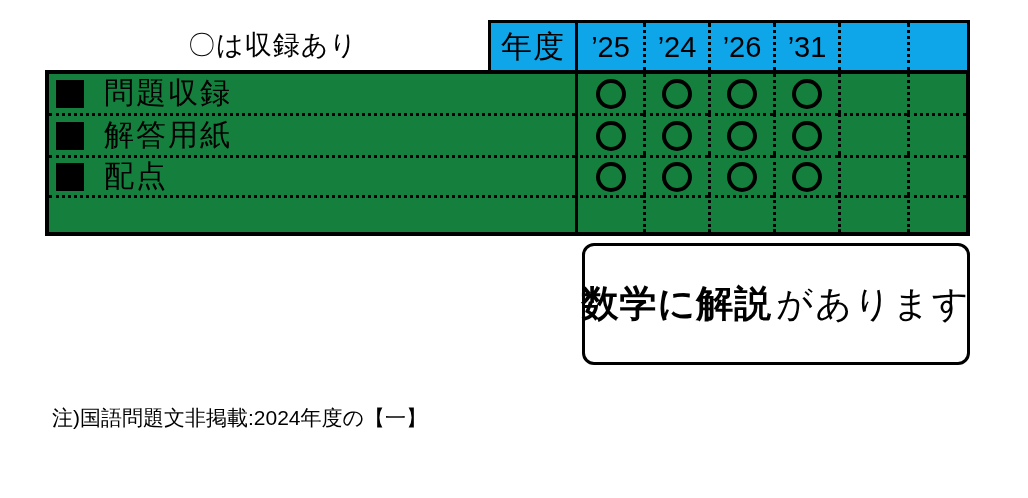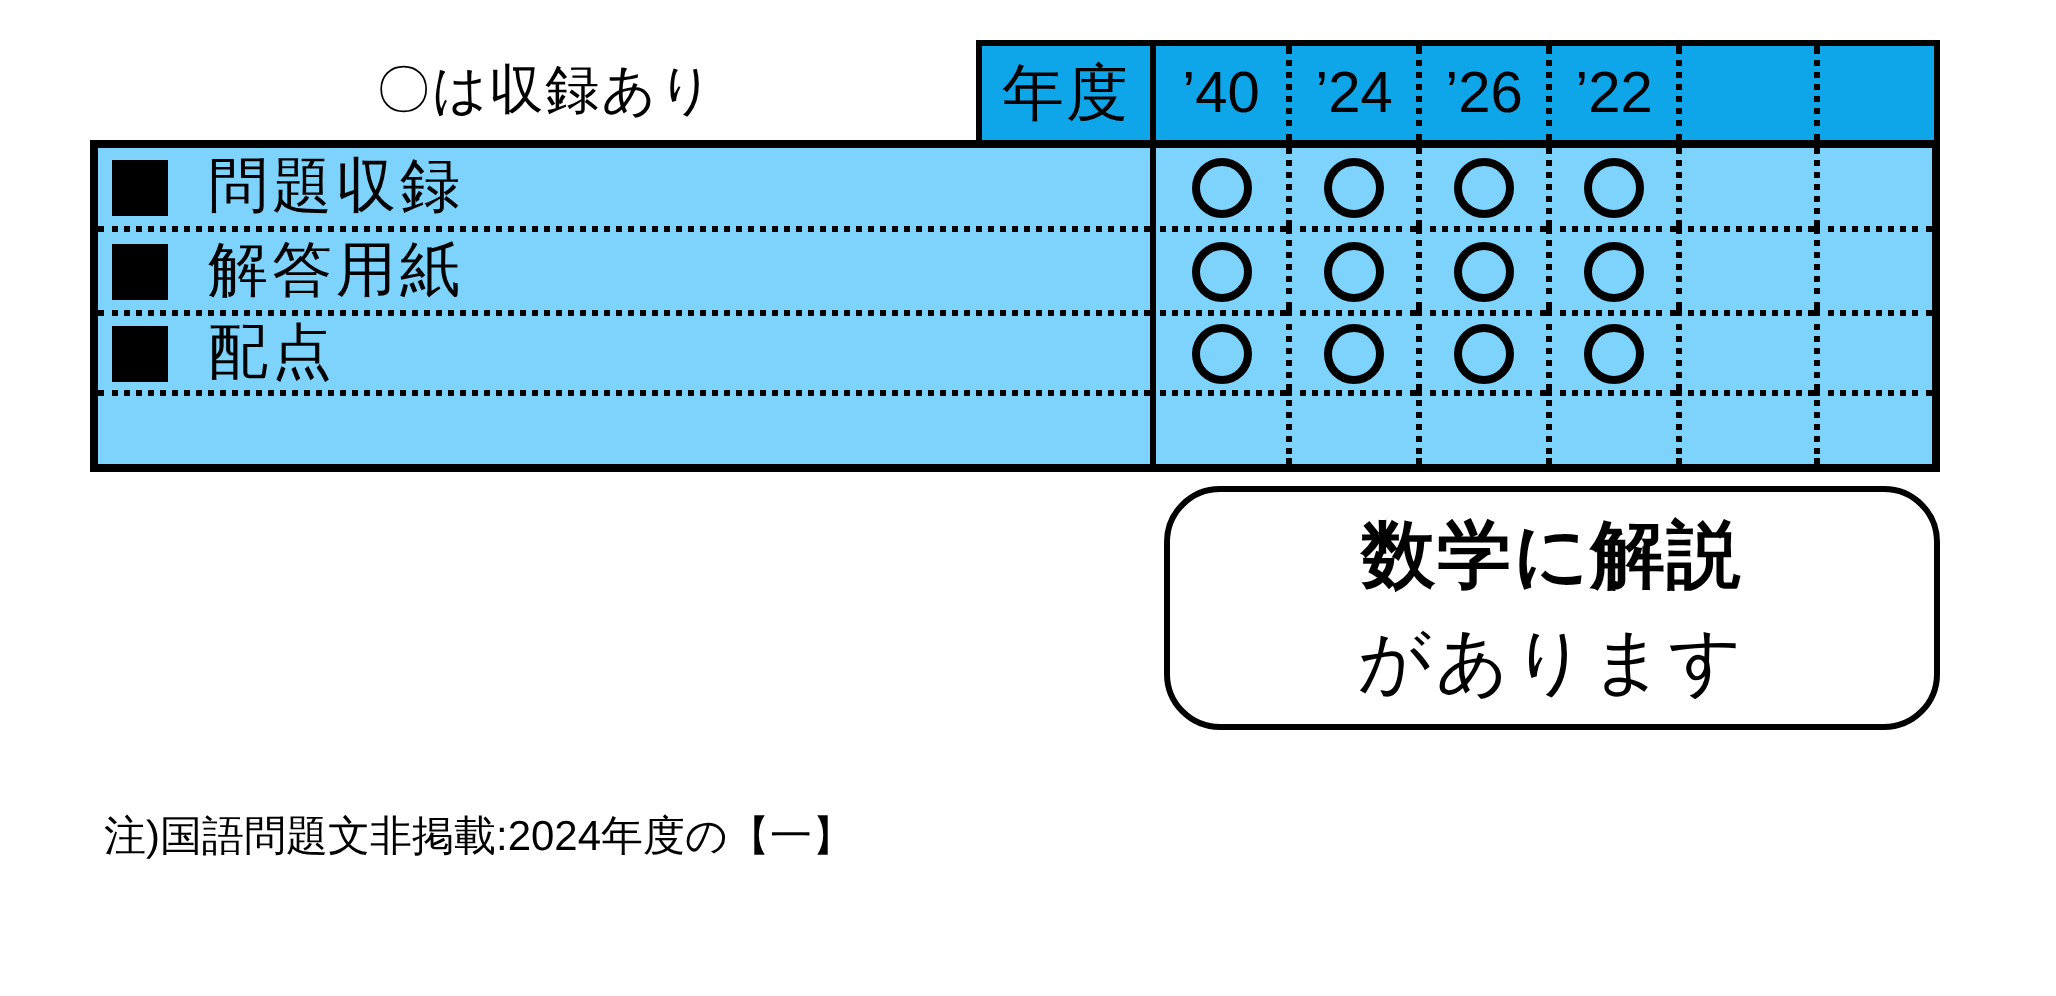--- a/index.html
+++ b/index.html
@@ -55,21 +55,21 @@
     position: absolute;
     left: 45px;
     top: 70px;
     width: 925px;
     height: 166px;
     border: 4px solid #000;
     box-sizing: border-box;
     display: grid;
     grid-template-columns: 526px 68px 65px 65px 65px 69px 1fr;
     grid-template-rows: 39px 42px 40px 1fr;
-    background: #7dd3fc;
+    background: #15803d;
   }
   .body-table .cell {
     display: flex;
     align-items: center;
     justify-content: center;
     box-sizing: border-box;
     overflow: hidden;
   }
   .bl-solid { border-left: 3px solid #000; }
   .bl-dot   { border-left: 3px dotted #000; }
@@ -100,25 +100,25 @@
   }
 
   
   .callout {
     position: absolute;
     left: 582px;
     top: 243px;
     width: 388px;
     height: 122px;
     border: 3px solid #000;
-    border-radius: 28px;
+    border-radius: 12px;
     box-sizing: border-box;
     background: #fff;
     display: flex;
-    flex-direction: column;
+    flex-direction: row;
     align-items: center;
     justify-content: center;
     gap: 4px;
   }
   .callout-line1 {
     font-size: 37px;
     font-weight: bold;
     letter-spacing: 1px;
     white-space: nowrap;
   }
@@ -139,24 +139,24 @@
 </style>
 </head>
 <body>
 
 <div class="stage">
 
   <div class="caption">〇は収録あり</div>
 
   <div class="year-header">
     <div class="cell yh-label">年度</div>
-    <div class="cell yh-col bl-solid">’40</div>
+    <div class="cell yh-col bl-solid">’25</div>
     <div class="cell yh-col bl-dot">’24</div>
     <div class="cell yh-col bl-dot">’26</div>
-    <div class="cell yh-col bl-dot">’22</div>
+    <div class="cell yh-col bl-dot">’31</div>
     <div class="cell yh-col bl-dot"></div>
     <div class="cell yh-col bl-dot"></div>
   </div>
 
   <div class="body-table">
 
     <div class="cell label-cell">
       <span class="marker-square"></span>
       <span class="row-label">問題収録</span>
     </div>

